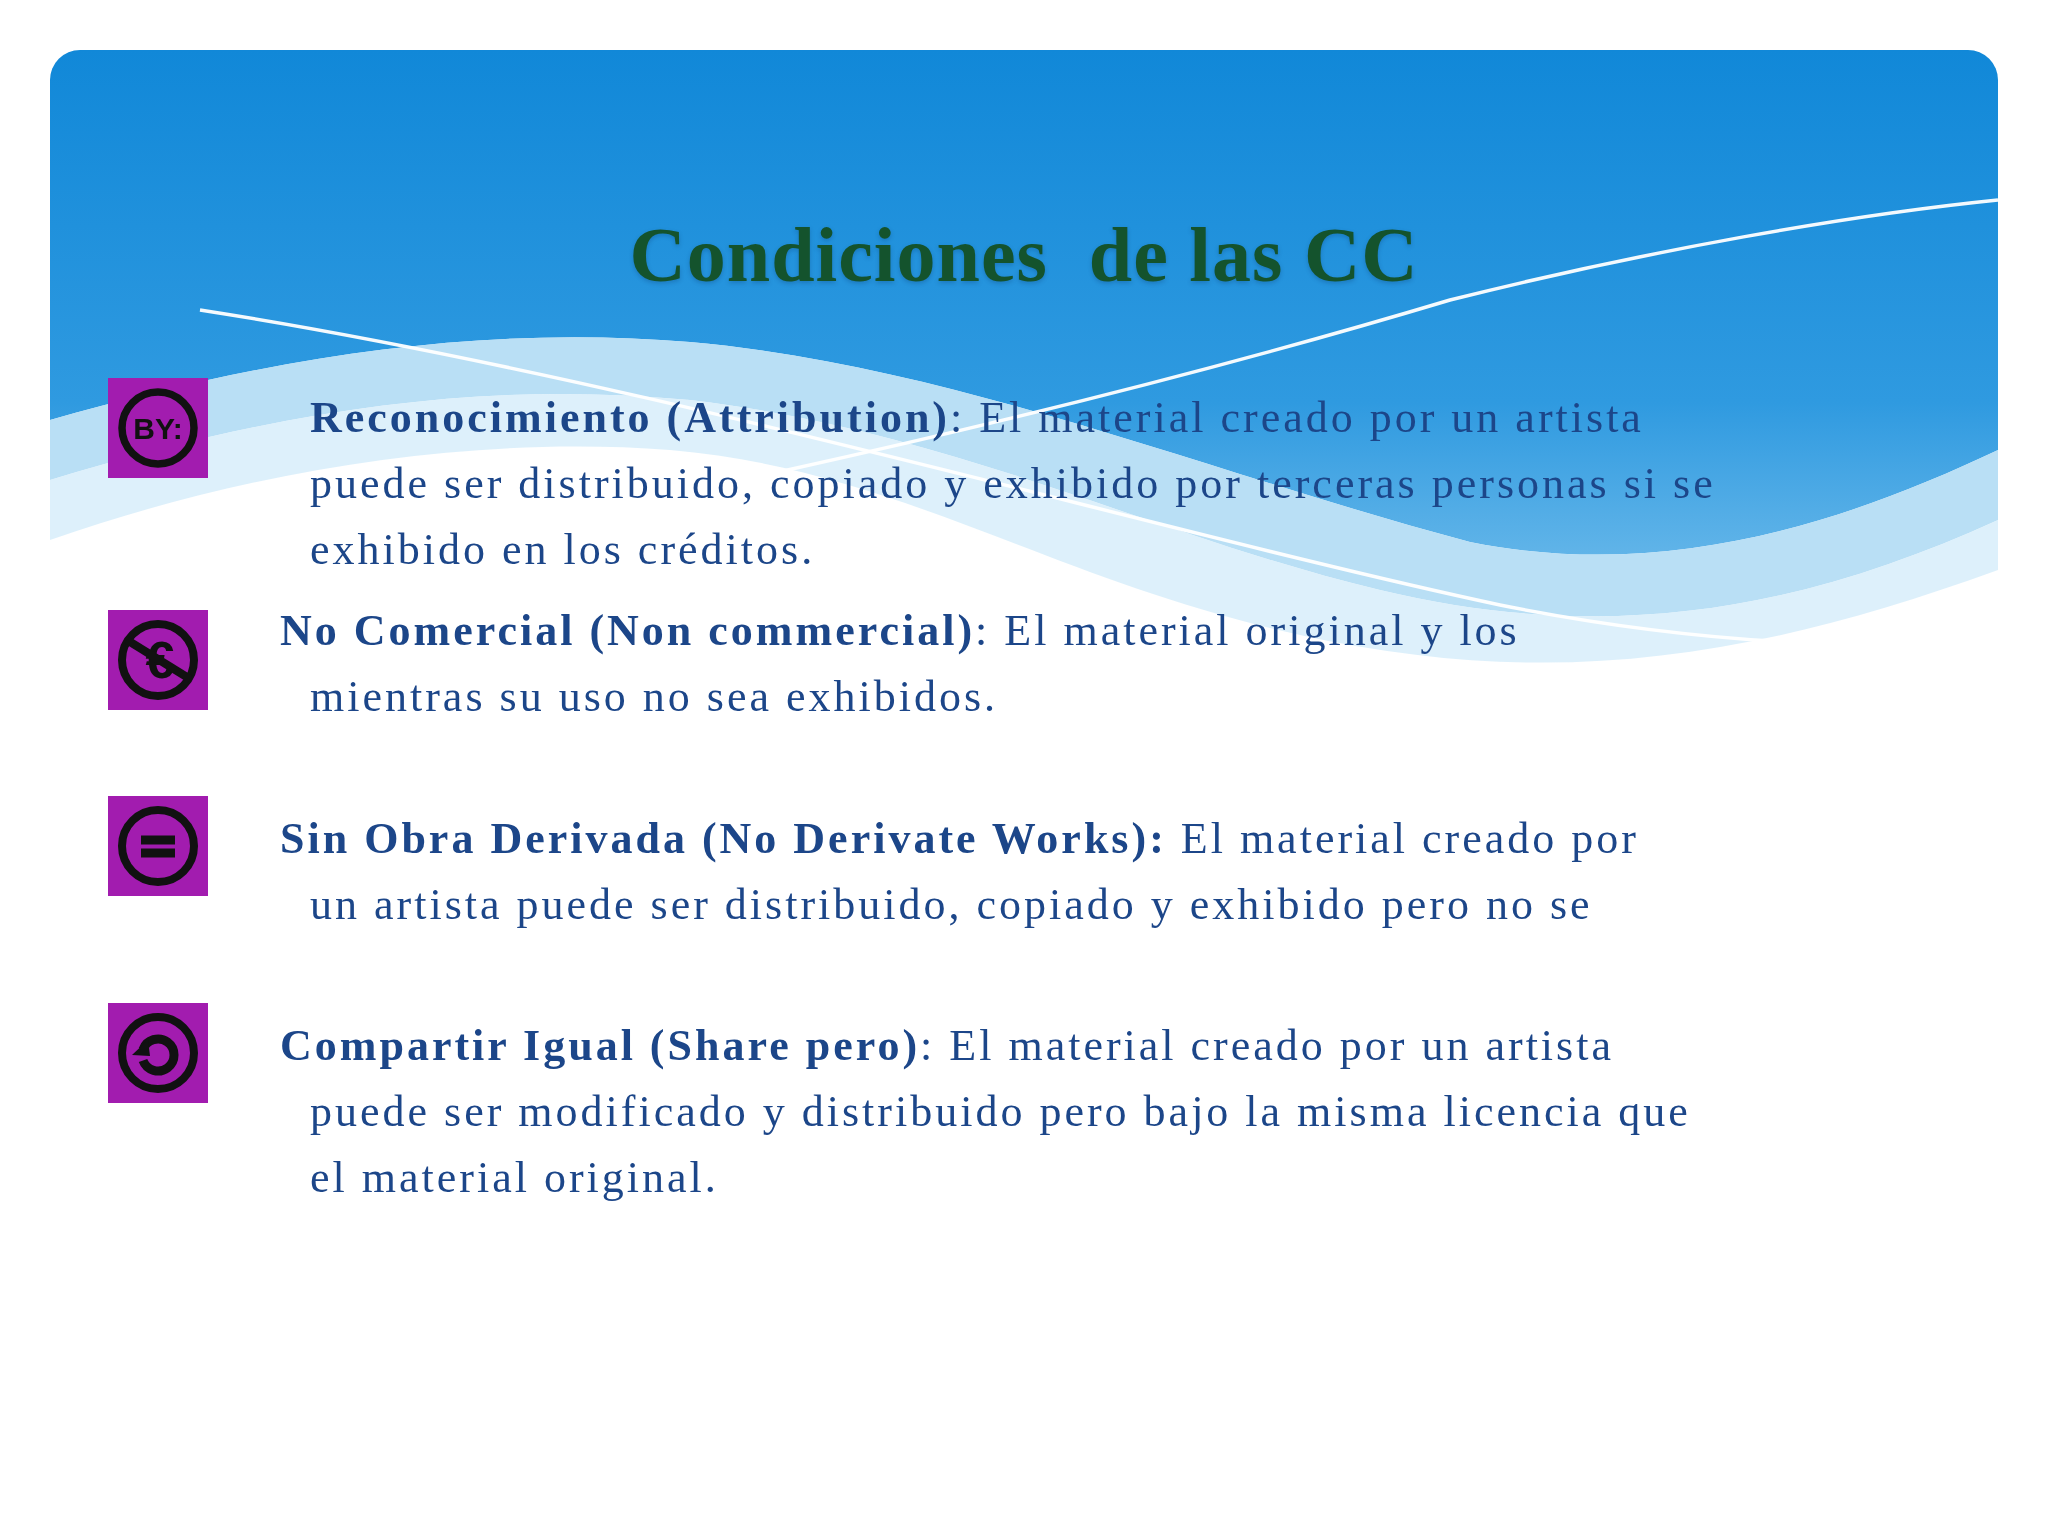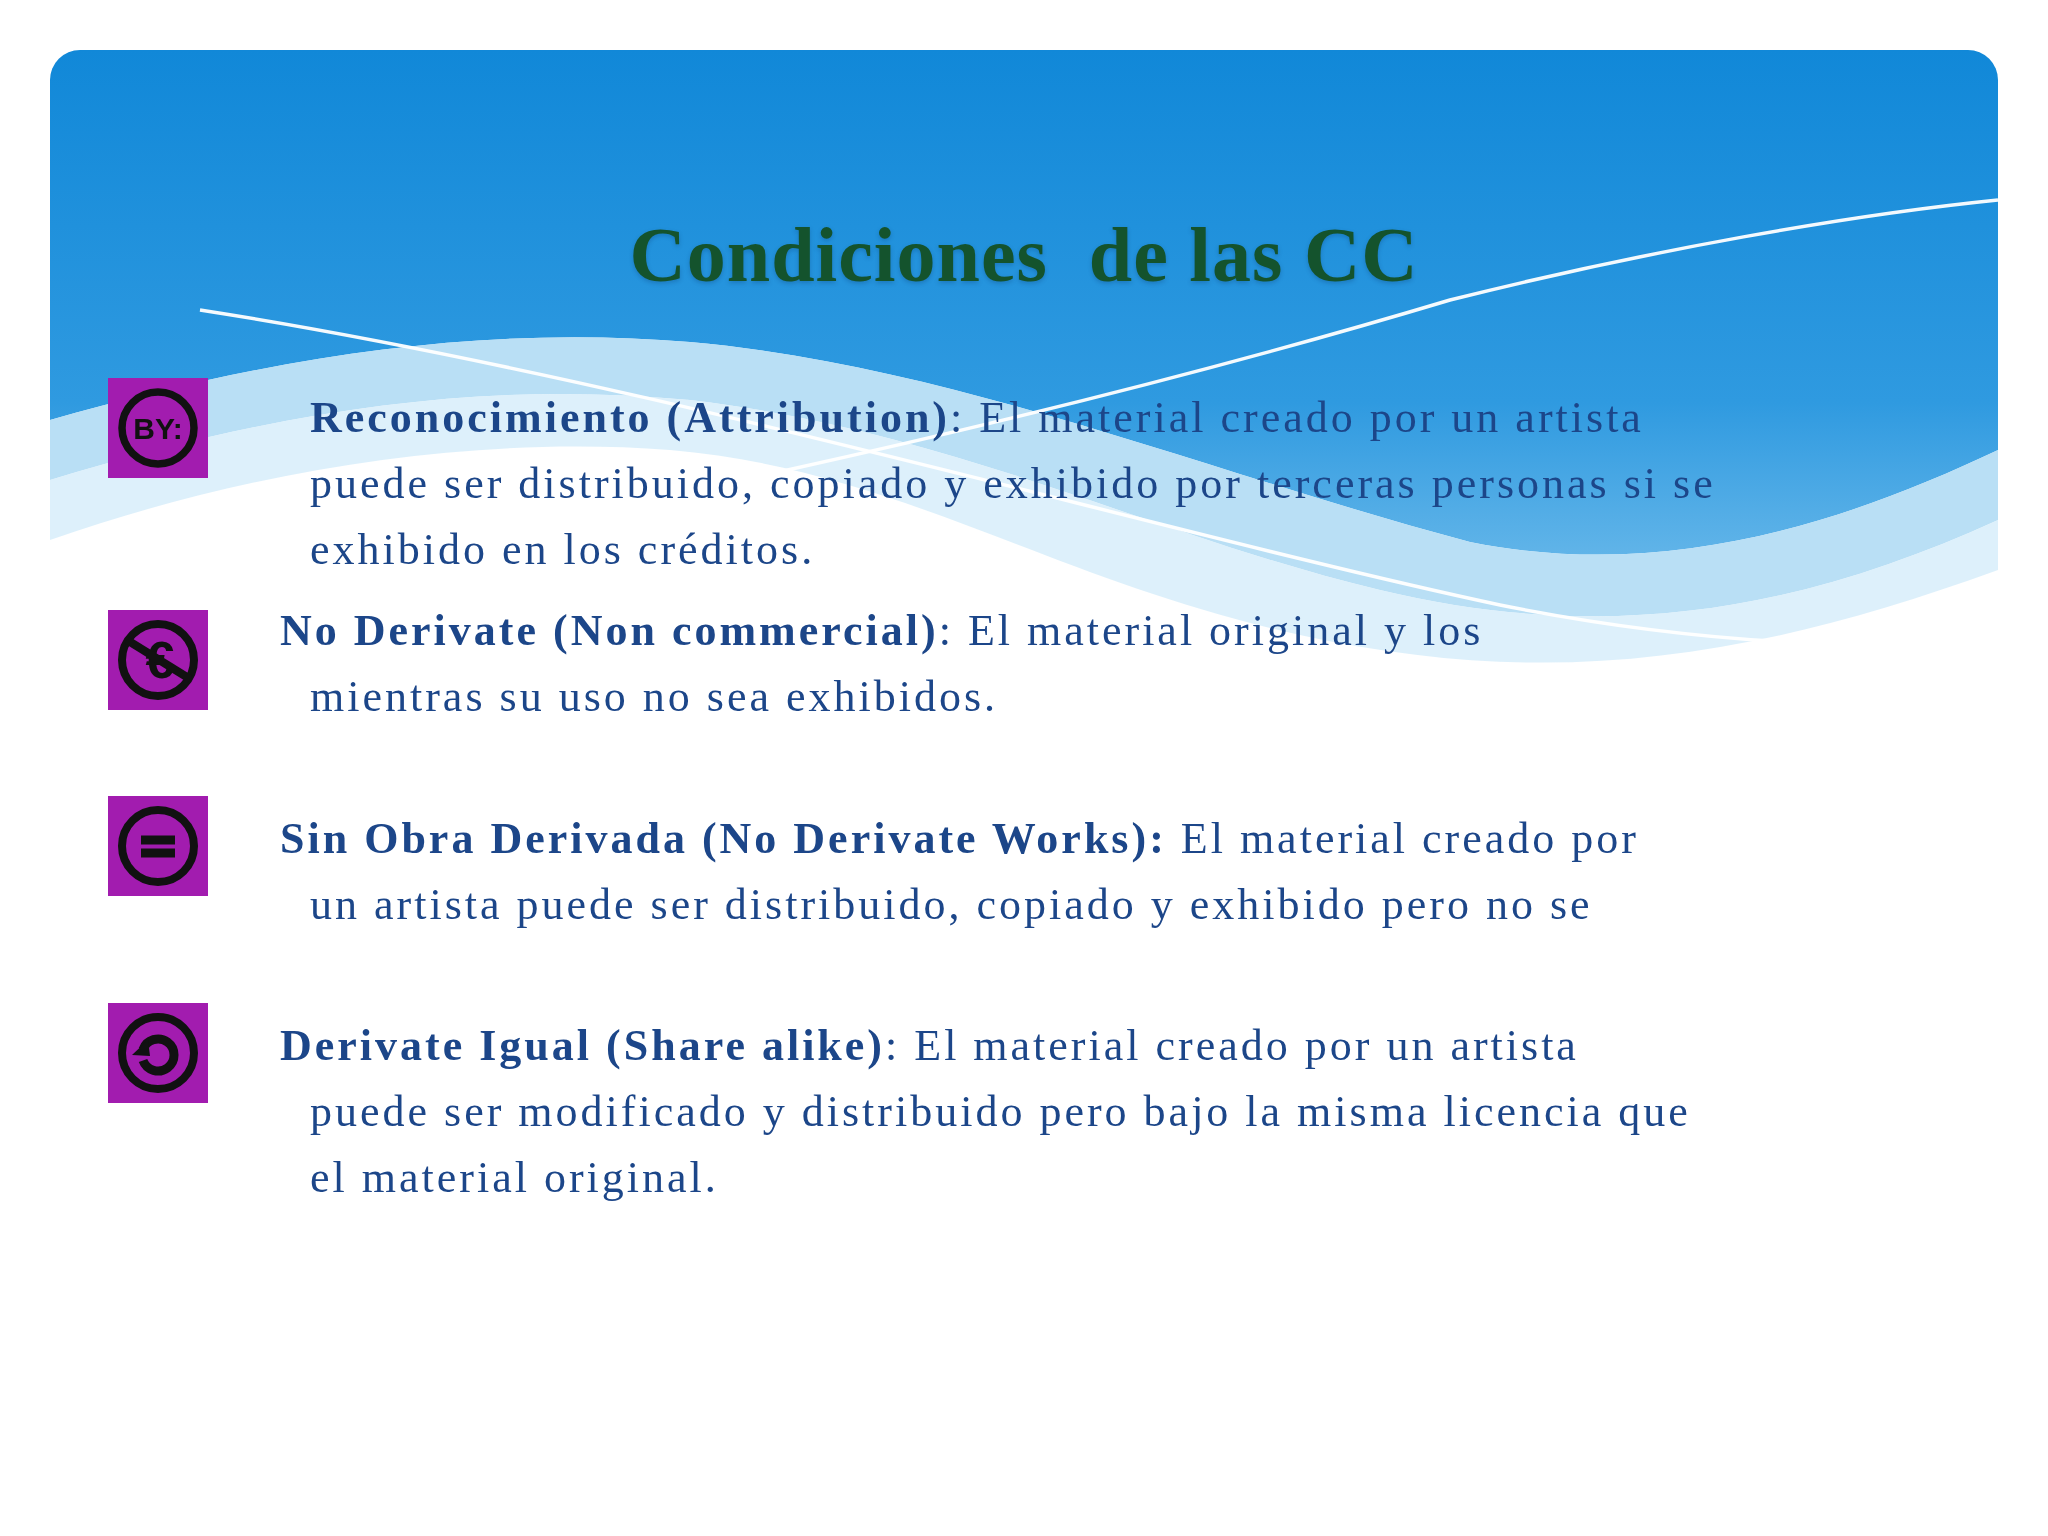--- a/index.html
+++ b/index.html
@@ -81,21 +81,21 @@
 
   <div class="bullet" id="b2">
     <div class="icon-box">
       <svg width="88" height="88" viewBox="0 0 88 88">
         <circle cx="44" cy="44" r="36" fill="none" stroke="#111111" stroke-width="8"></circle>
         <text x="46" y="62" text-anchor="middle" font-size="52" font-weight="bold" fill="#111111">€</text>
         <line x1="13" y1="24" x2="76" y2="63" stroke="#111111" stroke-width="8.5"></line>
       </svg>
     </div>
     <div class="btext hang">
-      <div class="line"><span class="bold">No Derivate (Non commercial)</span><span>: El material original y los</span></div>
+      <div class="line"><span class="bold">No Comercial (Non commercial)</span><span>: El material original y los</span></div>
       <div class="line">mientras su uso no sea exhibidos.</div>
     </div>
   </div>
 
   <div class="bullet" id="b3">
     <div class="icon-box">
       <svg width="88" height="88" viewBox="0 0 88 88">
         <circle cx="44" cy="44" r="36" fill="none" stroke="#111111" stroke-width="8"></circle>
         <rect x="27" y="33.5" width="34" height="9" fill="#111111"></rect>
         <rect x="27" y="46.5" width="34" height="9" fill="#111111"></rect>
@@ -109,19 +109,19 @@
 
   <div class="bullet" id="b4">
     <div class="icon-box">
       <svg width="88" height="88" viewBox="0 0 88 88">
         <circle cx="44" cy="44" r="36" fill="none" stroke="#111111" stroke-width="8"></circle>
         <path d="M29,40.5 A16,16 0 1 1 29,51.5" fill="none" stroke="#111111" stroke-width="9"></path>
         <polygon points="18,46 34,31 36,47" fill="#111111"></polygon>
       </svg>
     </div>
     <div class="btext hang">
-      <div class="line"><span class="bold">Derivate Igual (Share alike)</span><span>: El material creado por un artista</span></div>
+      <div class="line"><span class="bold">Compartir Igual (Share pero)</span><span>: El material creado por un artista</span></div>
       <div class="line">puede ser modificado y distribuido pero bajo la misma licencia que</div>
       <div class="line">el material original.</div>
     </div>
   </div>
 
 </div>
 
 </body></html>

